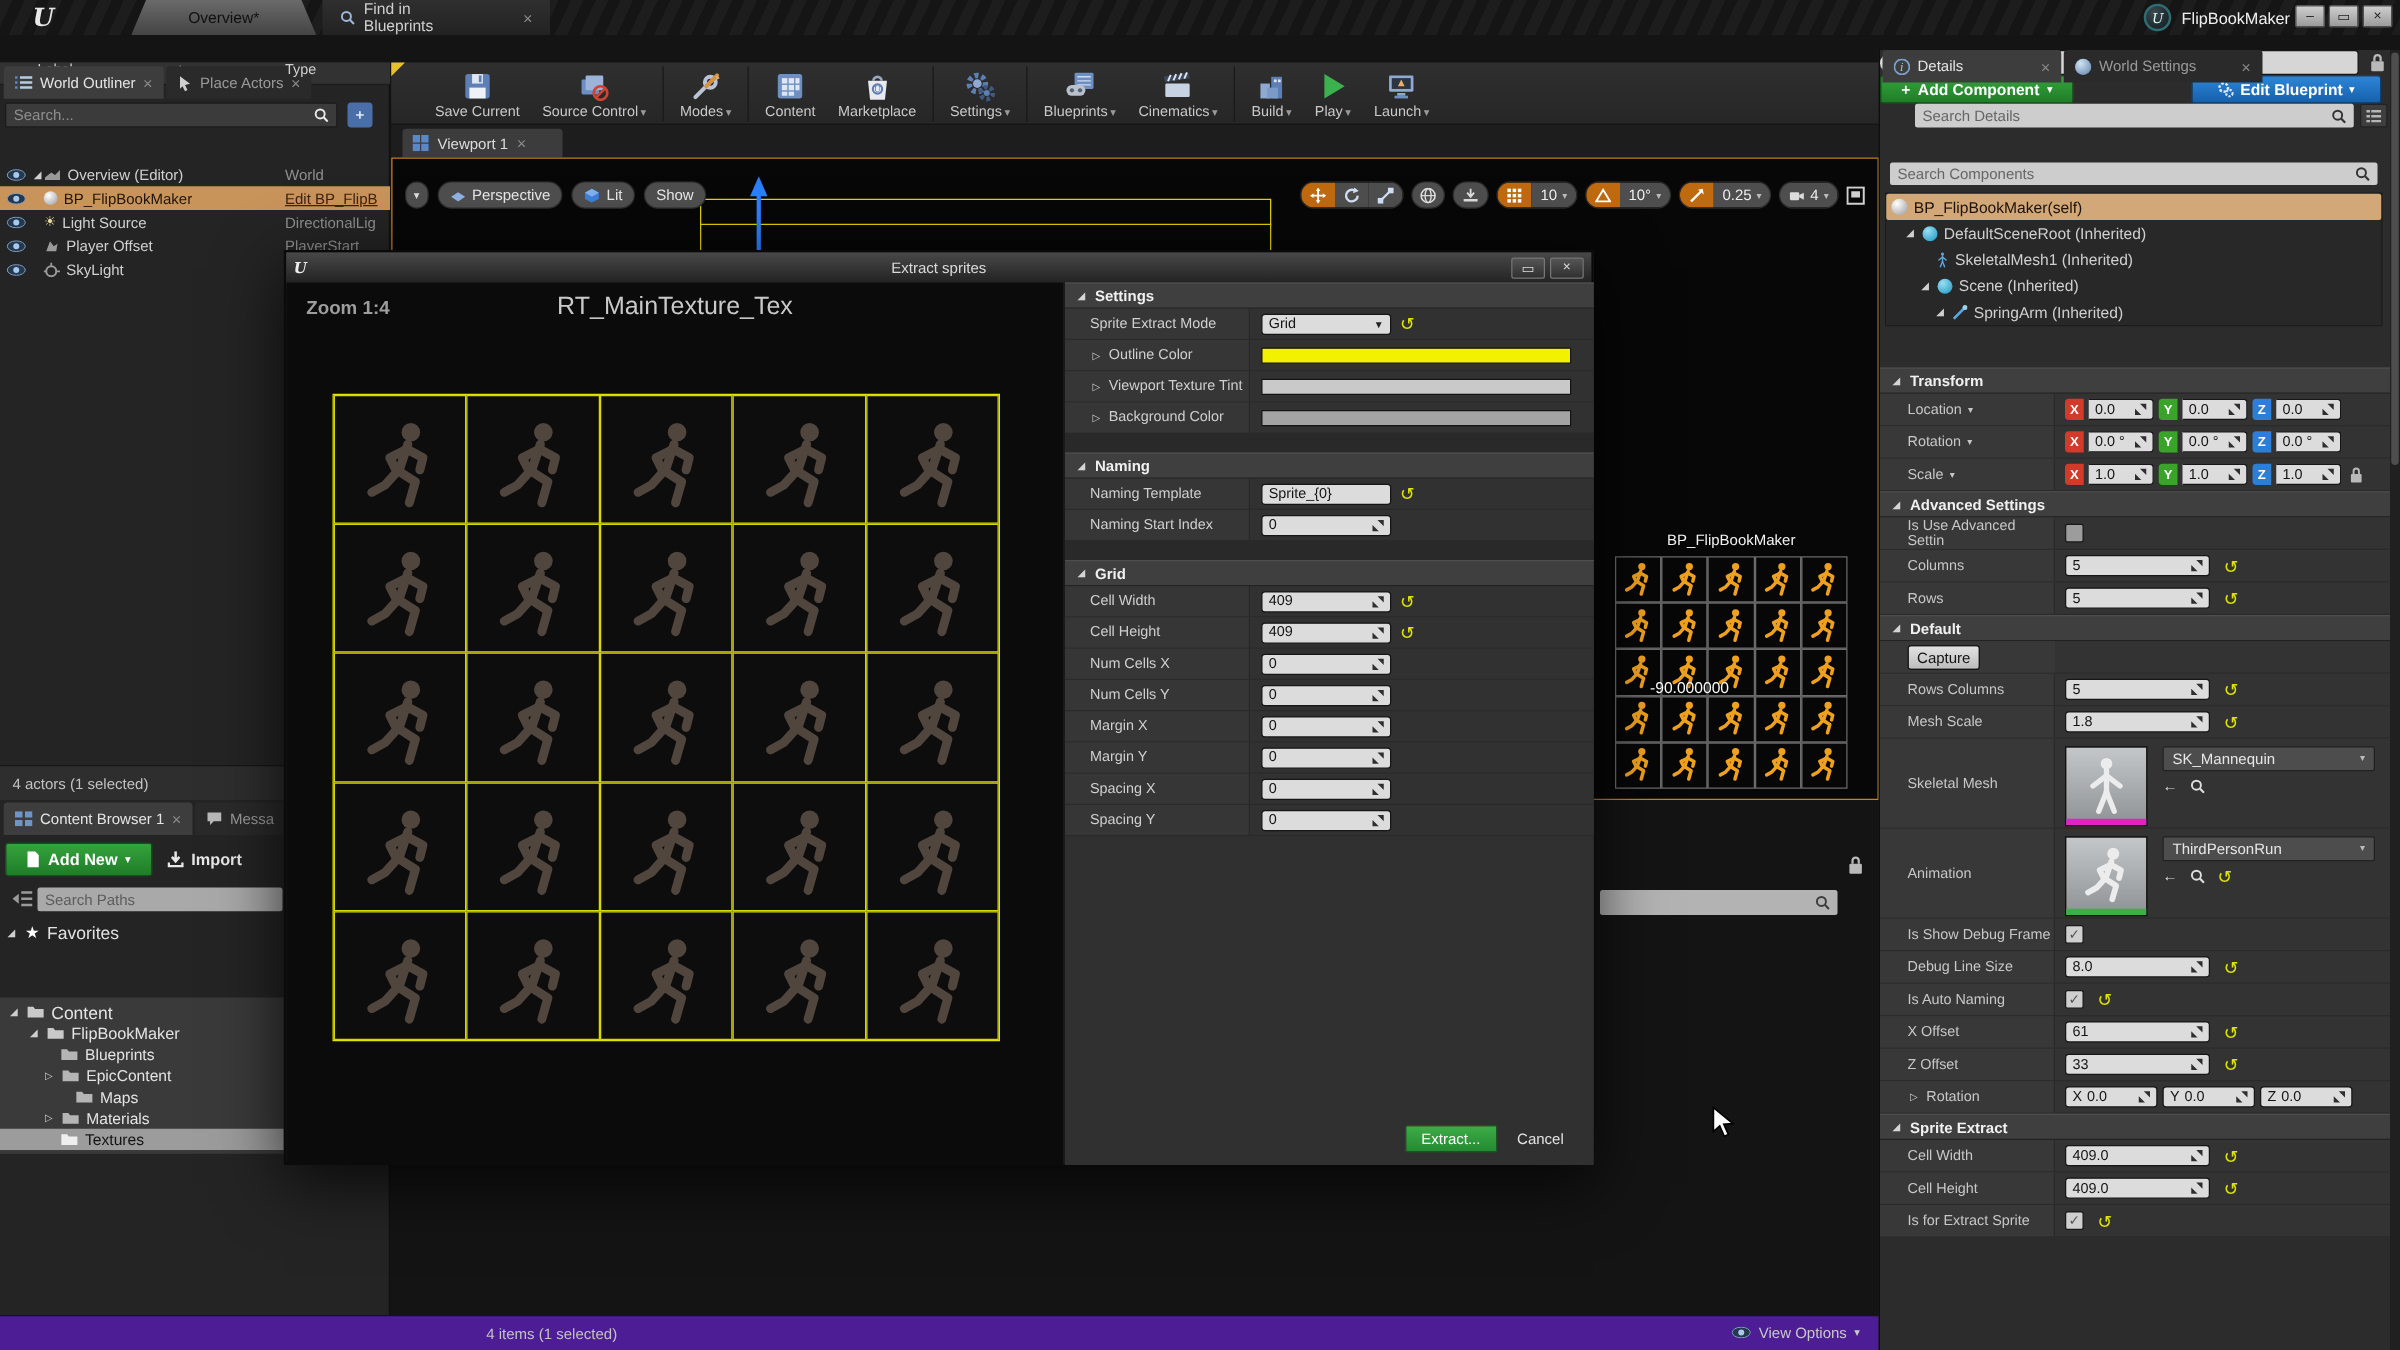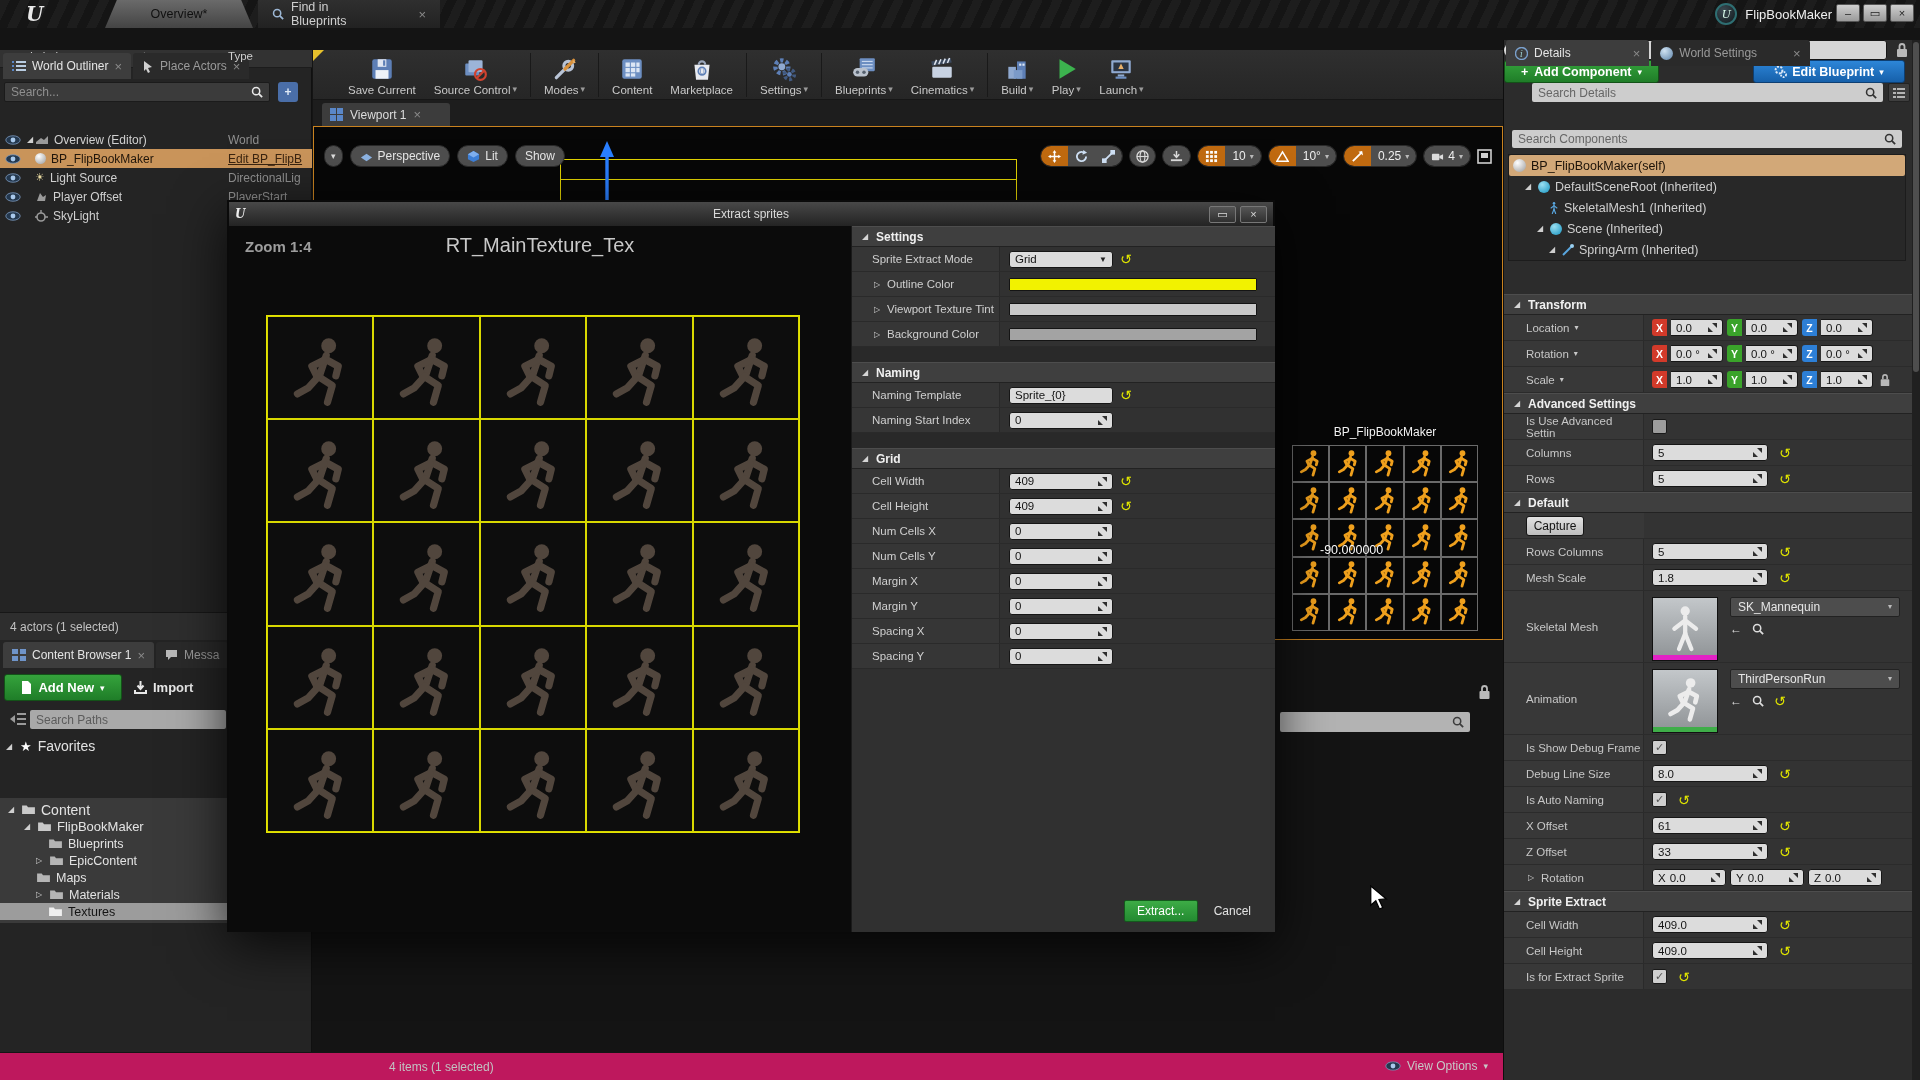--- a/index.html
+++ b/index.html
@@ -49,30 +49,30 @@
   #import { left:134px; top:34px; width:70px; height:27px; display:flex; align-items:center; gap:6px; color:#e8e8e8; font-weight:bold; font-size:13px; }
   #cb-search { left:30px; top:70px; width:196px; height:19px; background:#a9a9a9; border-radius:2px; color:#5c5c5c; display:flex; align-items:center; padding:0 6px; font-size:12px; }
   #favorites { left:4px; top:98px; display:flex; align-items:center; gap:6px; color:#e2e2e2; font-size:14px; }
   #cb-tree { left:0; top:158px; width:312px; background:#3a3a3a; padding:3px 0; }
   .trow { height:17px; display:flex; align-items:center; gap:5px; font-size:12.5px; color:#e3e3e3; }
   .trow.sel { background:#9c9c9c; color:#141414; }
   .tri { font-size:8px; color:#cfcfcf; width:10px; text-align:center; flex:none;}
   .folder { width:15px; height:11px; flex:none; }
 
   
-  #bottom-status { left:0; top:1052px; width:1503px; height:28px; background:#be185d; border-top:1px solid #151515; }
+  #bottom-status { left:0; top:1052px; width:1503px; height:28px; background:#4c1d95; border-top:1px solid #151515; }
 
   
   #main-toolbar { left:313px; top:50px; width:1190px; height:50px; background:linear-gradient(#2f2f2f,#262626); border-bottom:1px solid #161616; display:flex; align-items:flex-start; padding-top:2px; }
   #corner-flag { left:313px; top:50px; width:0; height:0; border-top:11px solid #e7c12c; border-right:11px solid transparent; }
   .tbtn { display:flex; flex-direction:column; align-items:center; justify-content:center; gap:2px; padding:2px 9px 0 9px; color:#c9c9c9; font-size:11.5px; height:46px; }
   .tbtn svg { width:30px; height:26px; }
   .tsep { width:1px; height:44px; background:#191919; margin:1px 4px 0 4px; }
   .tcaret { color:#9a9a9a; font-size:9px; margin-left:2px; }
-  .tbtn .lblrow { display:flex; align-items:flex-start; }
+  .tbtn .lblrow { display:flex; align-items:flex-end; }
 
   
   #vp-tabrow { left:313px; top:100px; width:1190px; height:26px; background:#1d1d1d; }
   #vp-tab { left:322px; top:103px; width:128px; height:23px; background:#3c3c3c; border-radius:3px 3px 0 0; display:flex; align-items:center; gap:7px; padding:0 8px; color:#dcdcdc; }
   #viewport { left:313px; top:126px; width:1190px; height:514px; background:#070707; border:1px solid #c9821f; }
   .vbtn { background:#4e4e4e; border:1px solid #2a2a2a; border-radius:11px; height:22px; display:flex; align-items:center; gap:5px; padding:0 9px; color:#e6e6e6; font-size:12px; }
   .vgroup { display:flex; border-radius:11px; overflow:hidden; border:1px solid #2a2a2a; height:22px; }
   .vseg { background:#4e4e4e; display:flex; align-items:center; padding:0 7px; gap:4px; color:#eee; font-size:12px; }
   .vseg.orange { background:#c06a10; }
   .vicon { width:13px; height:13px; }
@@ -408,21 +408,21 @@
         </svg>
       <span>Blueprints</span>
     </div>
     <div class="trow" style="padding-left:34px">
       <span class="tri">▷</span>
       <svg class="folder" style="color:#b5b5b5">
           <use href="#folderic"></use>
         </svg>
       <span>EpicContent</span>
     </div>
-    <div class="trow" style="padding-left:36px">
+    <div class="trow" style="padding-left:60px">
       <svg class="folder" style="color:#b5b5b5">
           <use href="#folderic"></use>
         </svg>
       <span>Maps</span>
     </div>
     <div class="trow" style="padding-left:34px">
       <span class="tri">▷</span>
       <svg class="folder" style="color:#b5b5b5">
           <use href="#folderic"></use>
         </svg>

